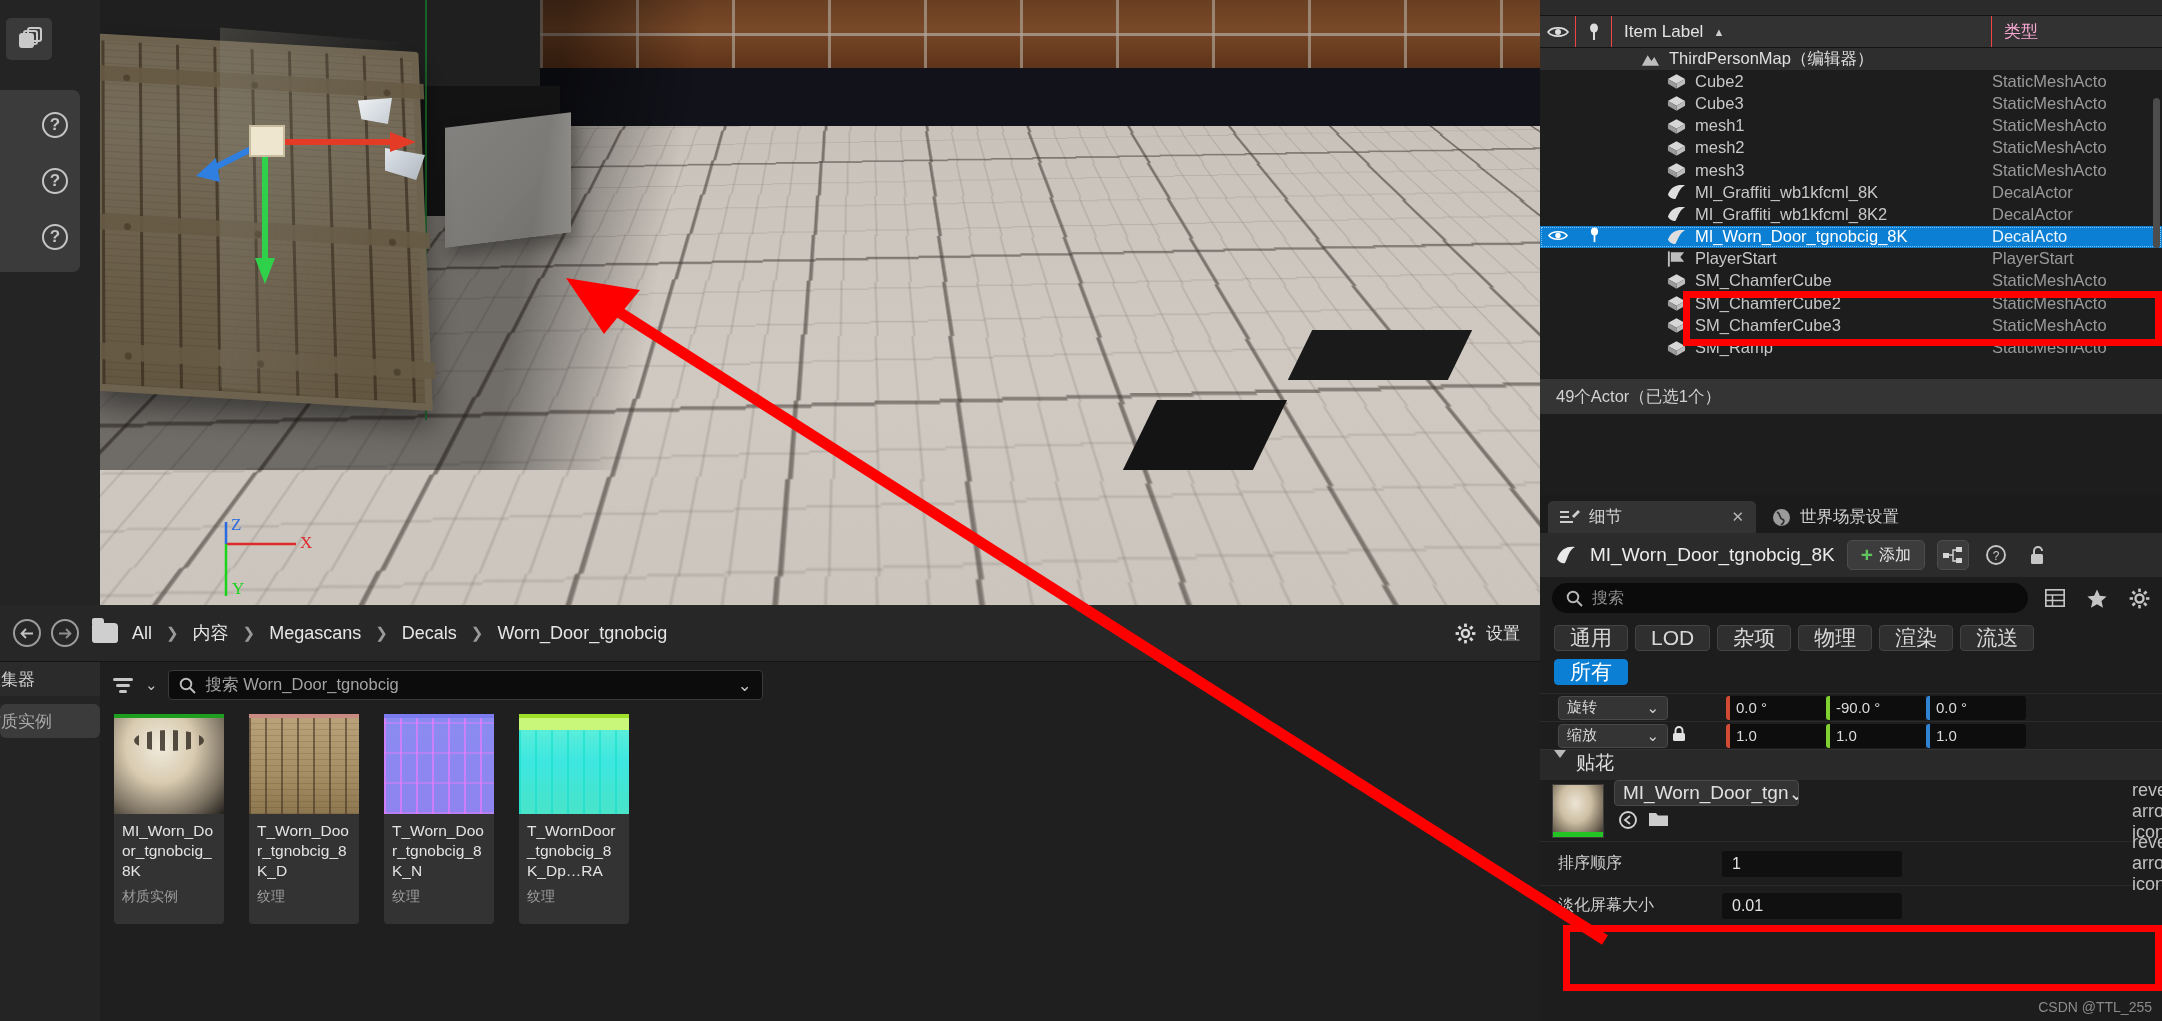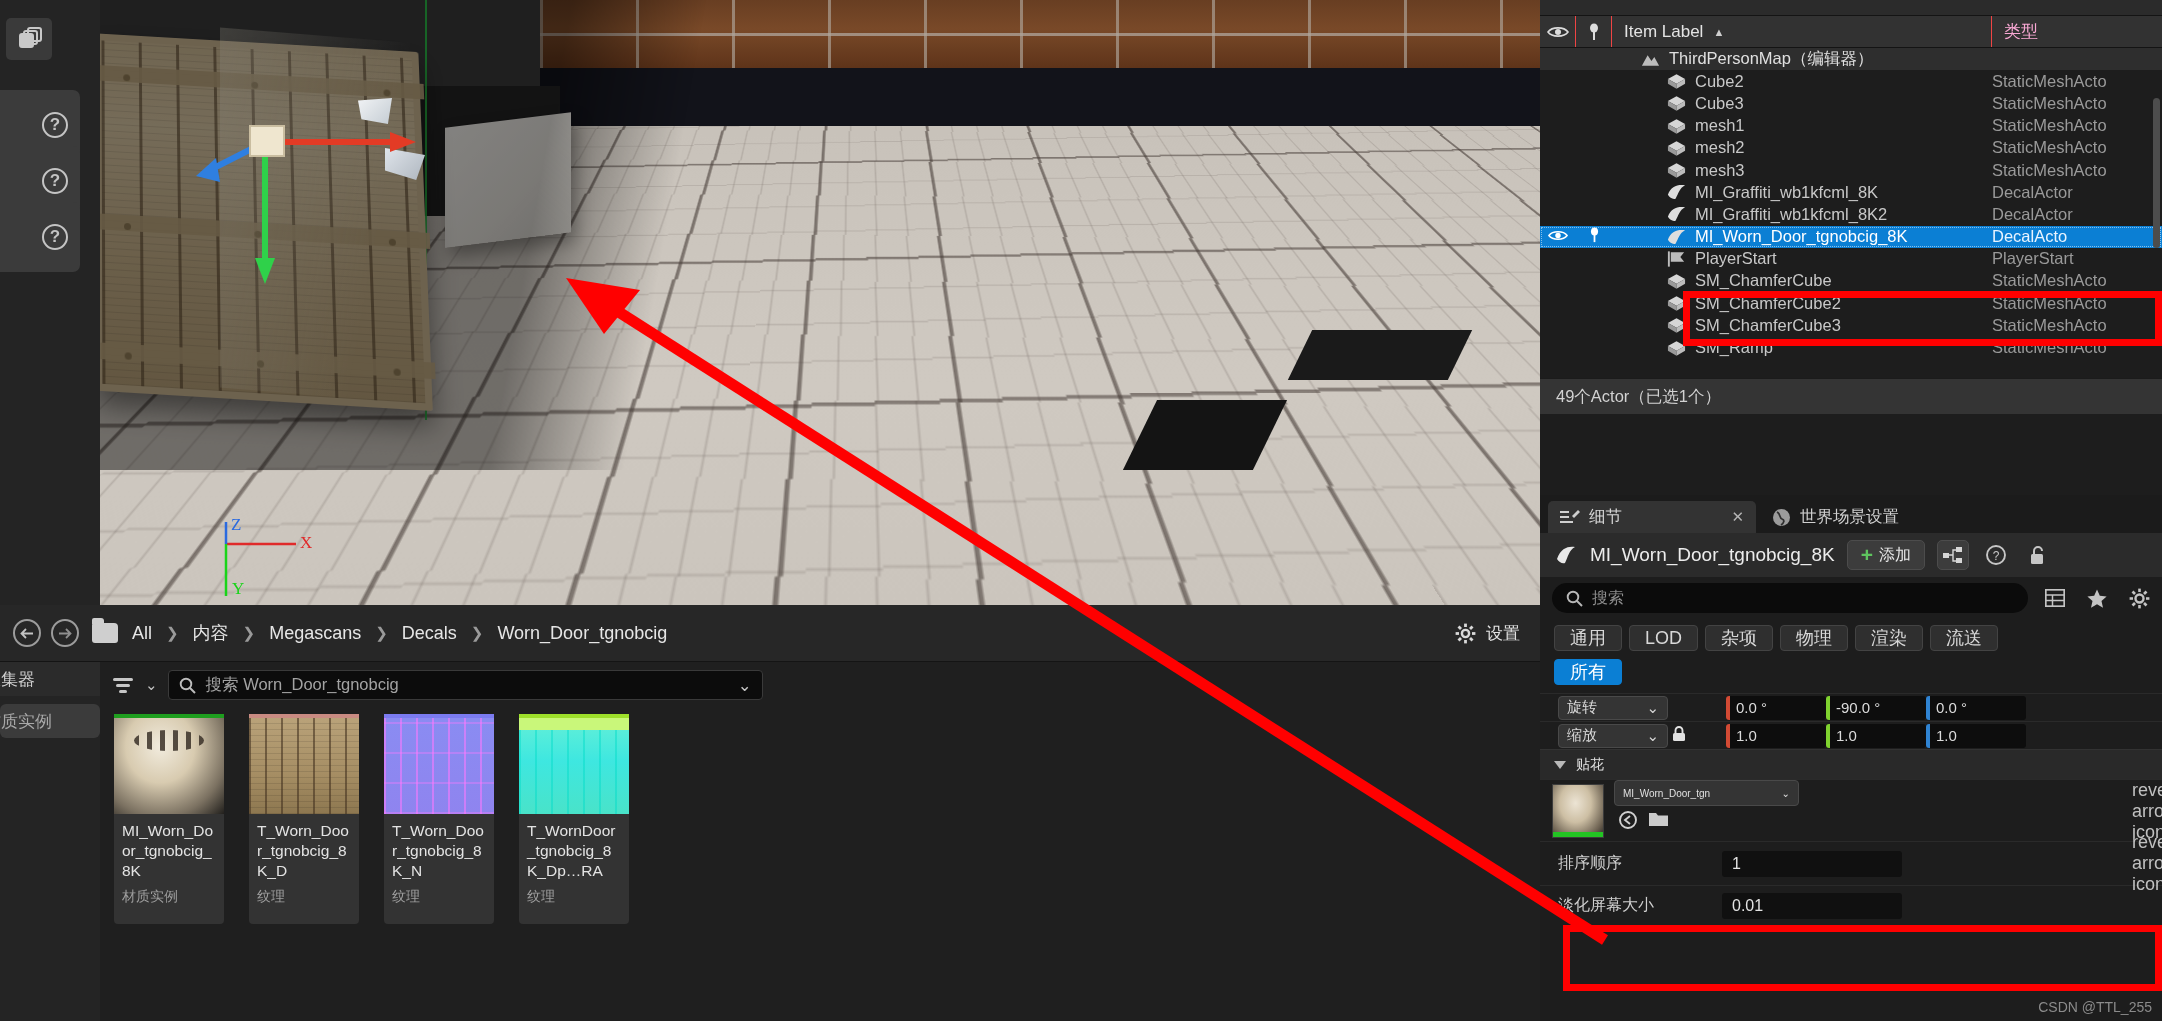--- a/index.html
+++ b/index.html
@@ -116,43 +116,43 @@
              border-radius:5px; height:30px; padding:0 13px; color:#e8e8e8; font-size:16px; }
   .plus { color:#5ec45e; font-size:21px; line-height:18px; font-weight:bold; }
   .sq-btn { width:32px; height:30px; background:#3c3c3c; border:1px solid #4c4c4c; border-radius:5px;
             display:flex; align-items:center; justify-content:center; }
   .icon-btn { width:30px; height:30px; display:flex; align-items:center; justify-content:center; }
   .dt-search-row { display:flex; align-items:center; height:42px; background:#1d1d1d; padding:0 8px 0 12px; gap:12px; }
   .dt-search { flex:1; height:30px; background:#0b0b0b; border-radius:15px; display:flex; align-items:center;
                gap:9px; padding:0 14px; color:#8d8d8d; font-size:16px; }
   .dt-filters { display:flex; gap:7px; padding:6px 0 2px 14px; flex-wrap:wrap; }
   .chip { height:26px; padding:0 15px; border-radius:4px; background:#2f2f2f; border:1px solid #434343;
-          color:#d8d8d8; font-size:18px; display:flex; align-items:center; }
+          color:#d8d8d8; font-size:21px; display:flex; align-items:center; }
   .chip.on { background:#0b7fd4; border-color:#0b7fd4; color:#fff; }
   .dt-rows { margin-top:6px; }
   .prow { display:flex; align-items:center; height:28px; border-top:1px solid #2a2a2a; }
   .prow .plabel { width:170px; padding-left:18px; color:#cfcfcf; font-size:16px; }
   .prow .pvals { flex:1; display:flex; align-items:center; padding-left:12px; }
   .combo { width:110px; height:24px; background:#343434; border:1px solid #494949; border-radius:4px;
            display:flex; align-items:center; justify-content:space-between; padding:0 8px; color:#d9d9d9; font-size:15px; }
   .lock-ic { width:22px; text-align:center; color:#dedede; font-size:15px; }
   .numf { width:100px; height:24px; background:#0d0d0d; border-radius:3px; display:flex; align-items:center;
           color:#dcdcdc; font-size:15px; padding-left:10px; position:relative; }
   .numf::before { content:""; position:absolute; left:0; top:0; bottom:0; width:4px; border-radius:3px 0 0 3px; }
   .numf.x::before { background:#d24a34; } .numf.y::before { background:#7fd22f; } .numf.z::before { background:#2f83d2; }
-  .sect-head { display:flex; align-items:center; gap:10px; height:30px; background:#292929; padding-left:14px;
-               color:#e0e0e0; font-size:14px; border-top:1px solid #323232; }
+  .sect-head { display:flex; gap:10px; height:30px; background:#292929; padding-left:14px;
+               color:#e0e0e0; font-size:19px; border-top:1px solid #323232; }
   .tri { width:0;height:0;border-left:6px solid transparent;border-right:6px solid transparent;border-top:8px solid #b9b9b9; }
   .mrow { display:flex; height:62px; border-top:1px solid #2a2a2a; }
   .mrow .plabel { width:170px; padding-left:18px; color:#cfcfcf; font-size:16px; display:flex; align-items:center; }
   .mthumb { width:52px; height:54px; margin-top:4px; border:1px solid #3c3c3c; position:relative; overflow:hidden;
             background:radial-gradient(ellipse at 45% 35%, #ece4d4 0%, #cdbfa4 40%, #6d6252 78%, #2a2723 100%); }
   .mthumb .greenbar { position:absolute; left:0; right:0; bottom:0; height:5px; background:#23c423; }
   .mcombo { width:185px; height:26px; background:#343434; border:1px solid #494949; border-radius:4px;
-            display:flex; align-items:center; justify-content:space-between; padding:0 8px; color:#e0e0e0; font-size:10px;
+            display:flex; align-items:center; justify-content:space-between; padding:0 8px; color:#e0e0e0; font-size:19px;
             white-space:nowrap; overflow:hidden; }
   .revert { color:#c0c0c0; font-size:18px; width:30px; text-align:center; }
   .textf { width:180px; height:26px; background:#101010; border-radius:3px; display:flex; align-items:center;
            padding-left:10px; color:#e2e2e2; font-size:16px; }
   .csdn { position:absolute; right:10px; bottom:6px; color:#8b8b8b; font-size:14px; }
 
   
   .crumbbar { position:absolute; left:0; top:605px; width:1540px; height:57px; background:#272727;
               display:flex; align-items:center; padding:0 0 0 8px; border-bottom:1px solid #141414; }
   .nav-circ { width:28px; height:28px; border:2px solid #9c9c9c; border-radius:50%; color:#c3c3c3;

